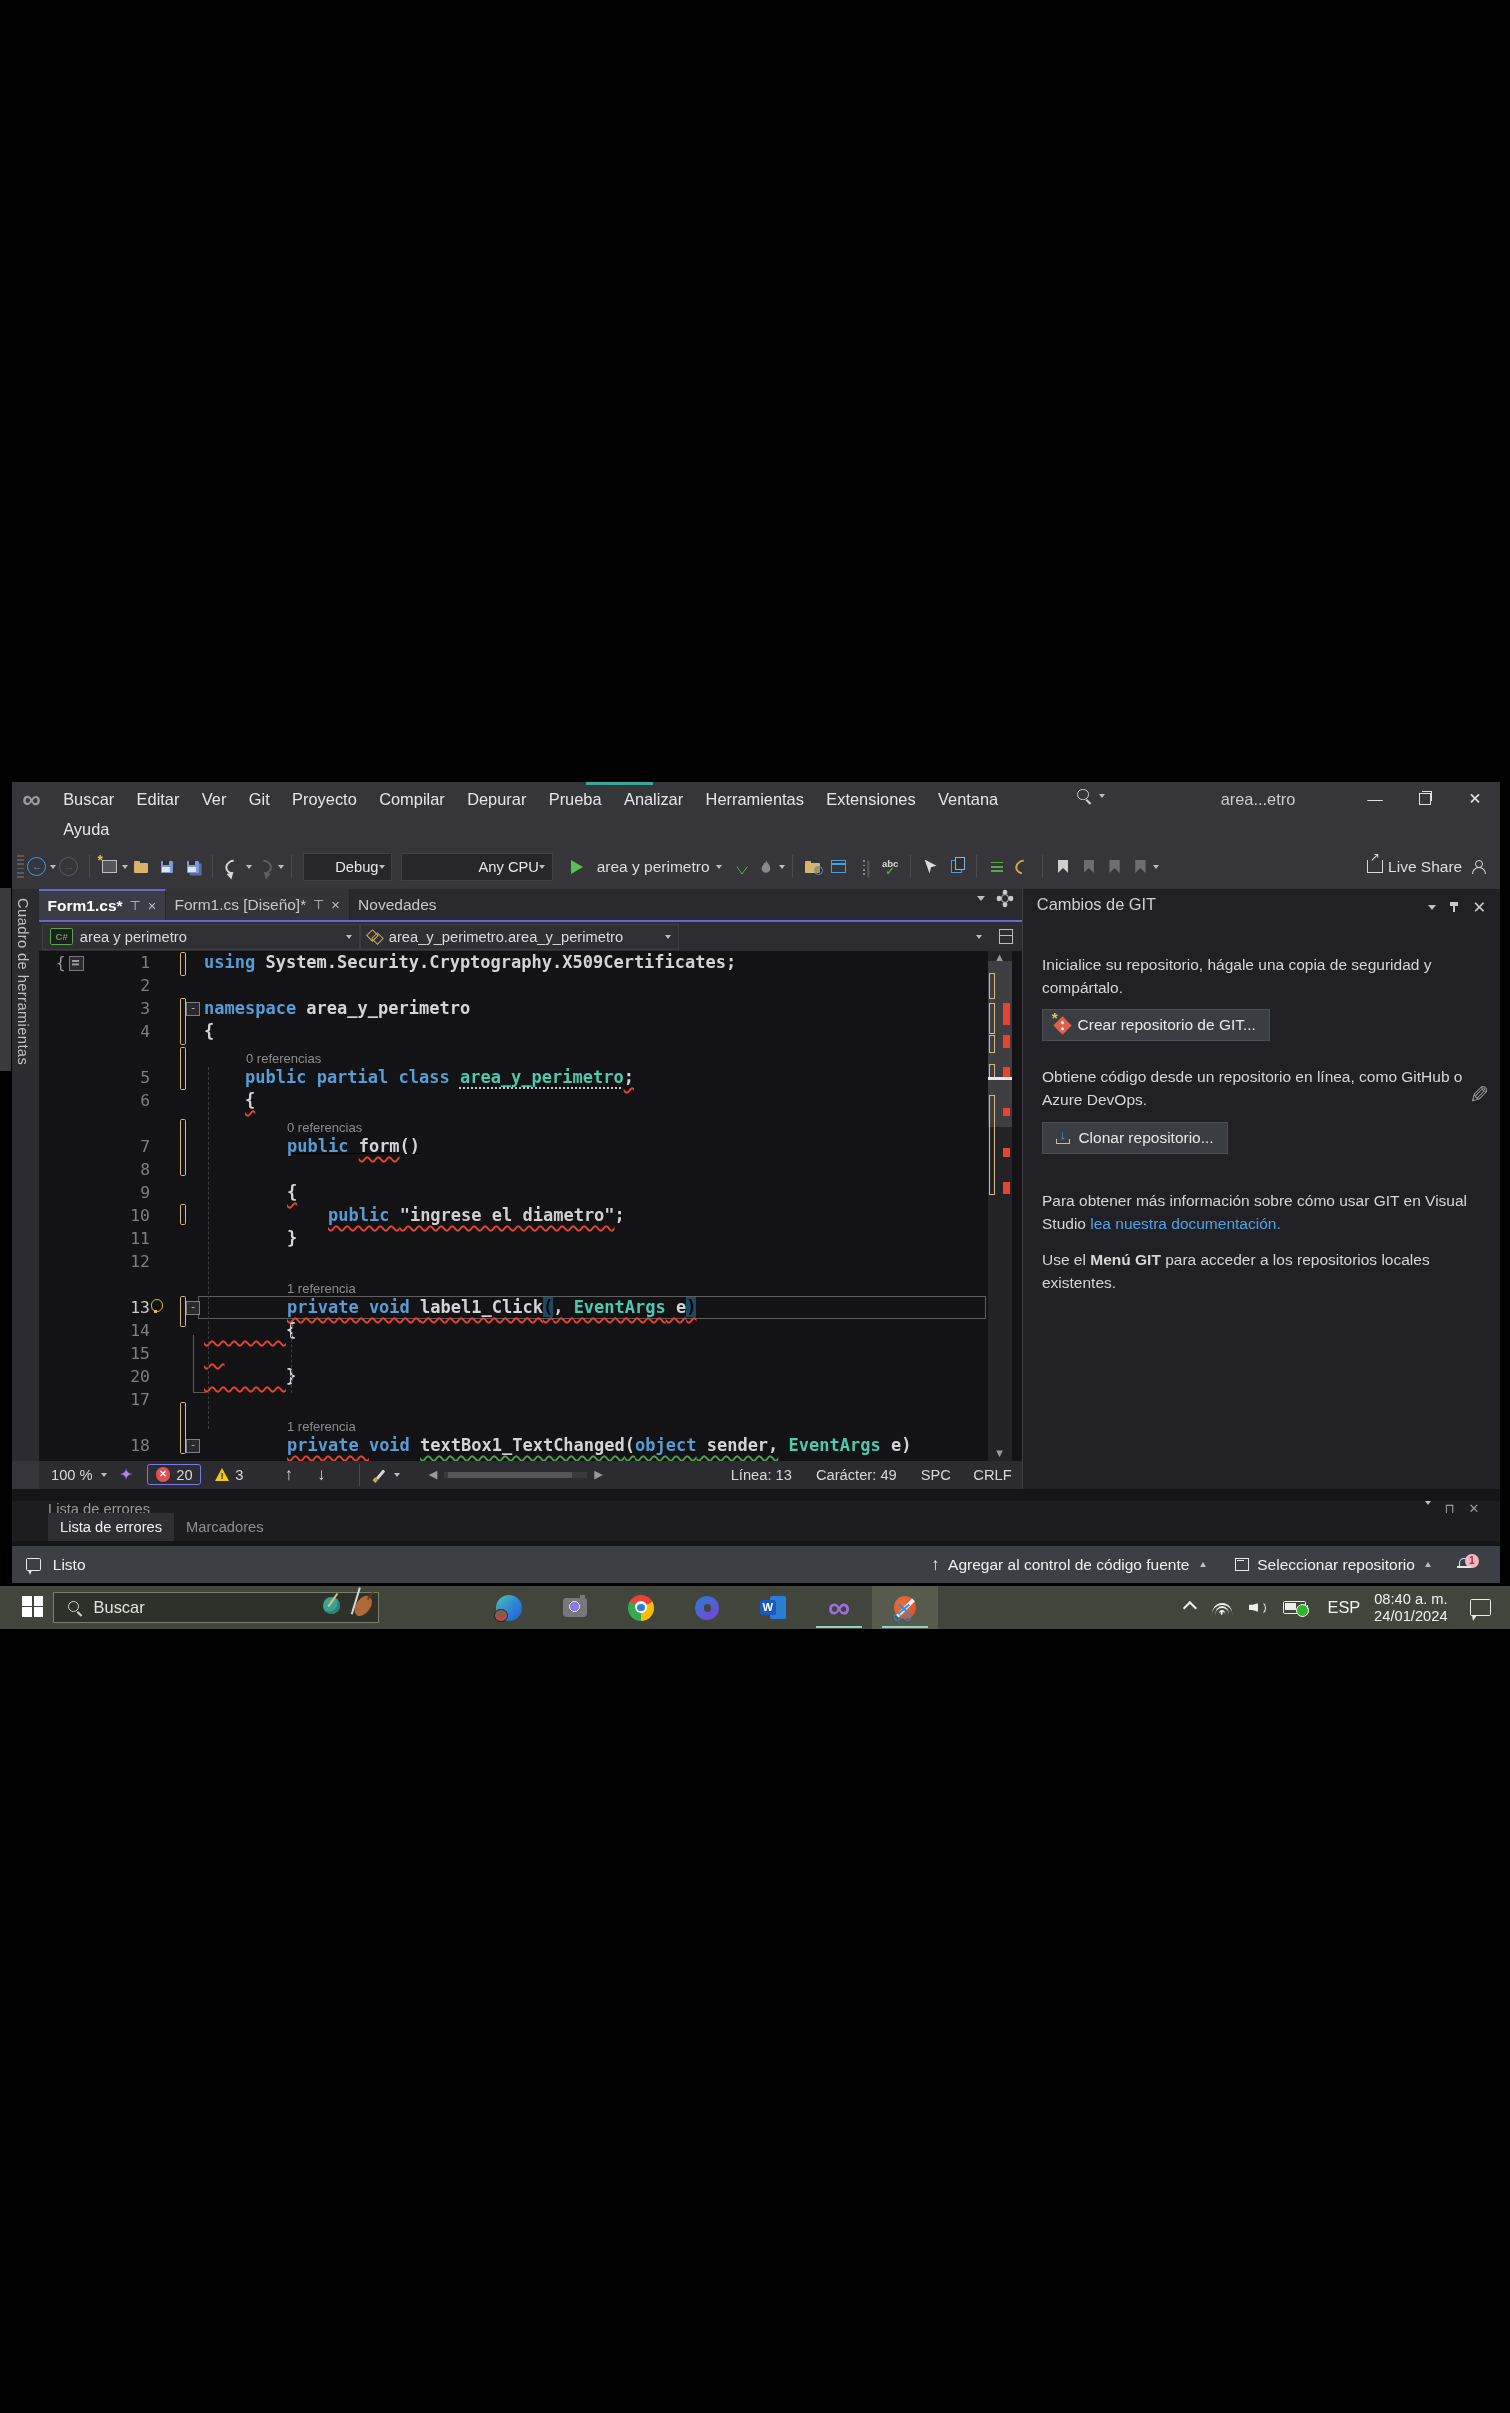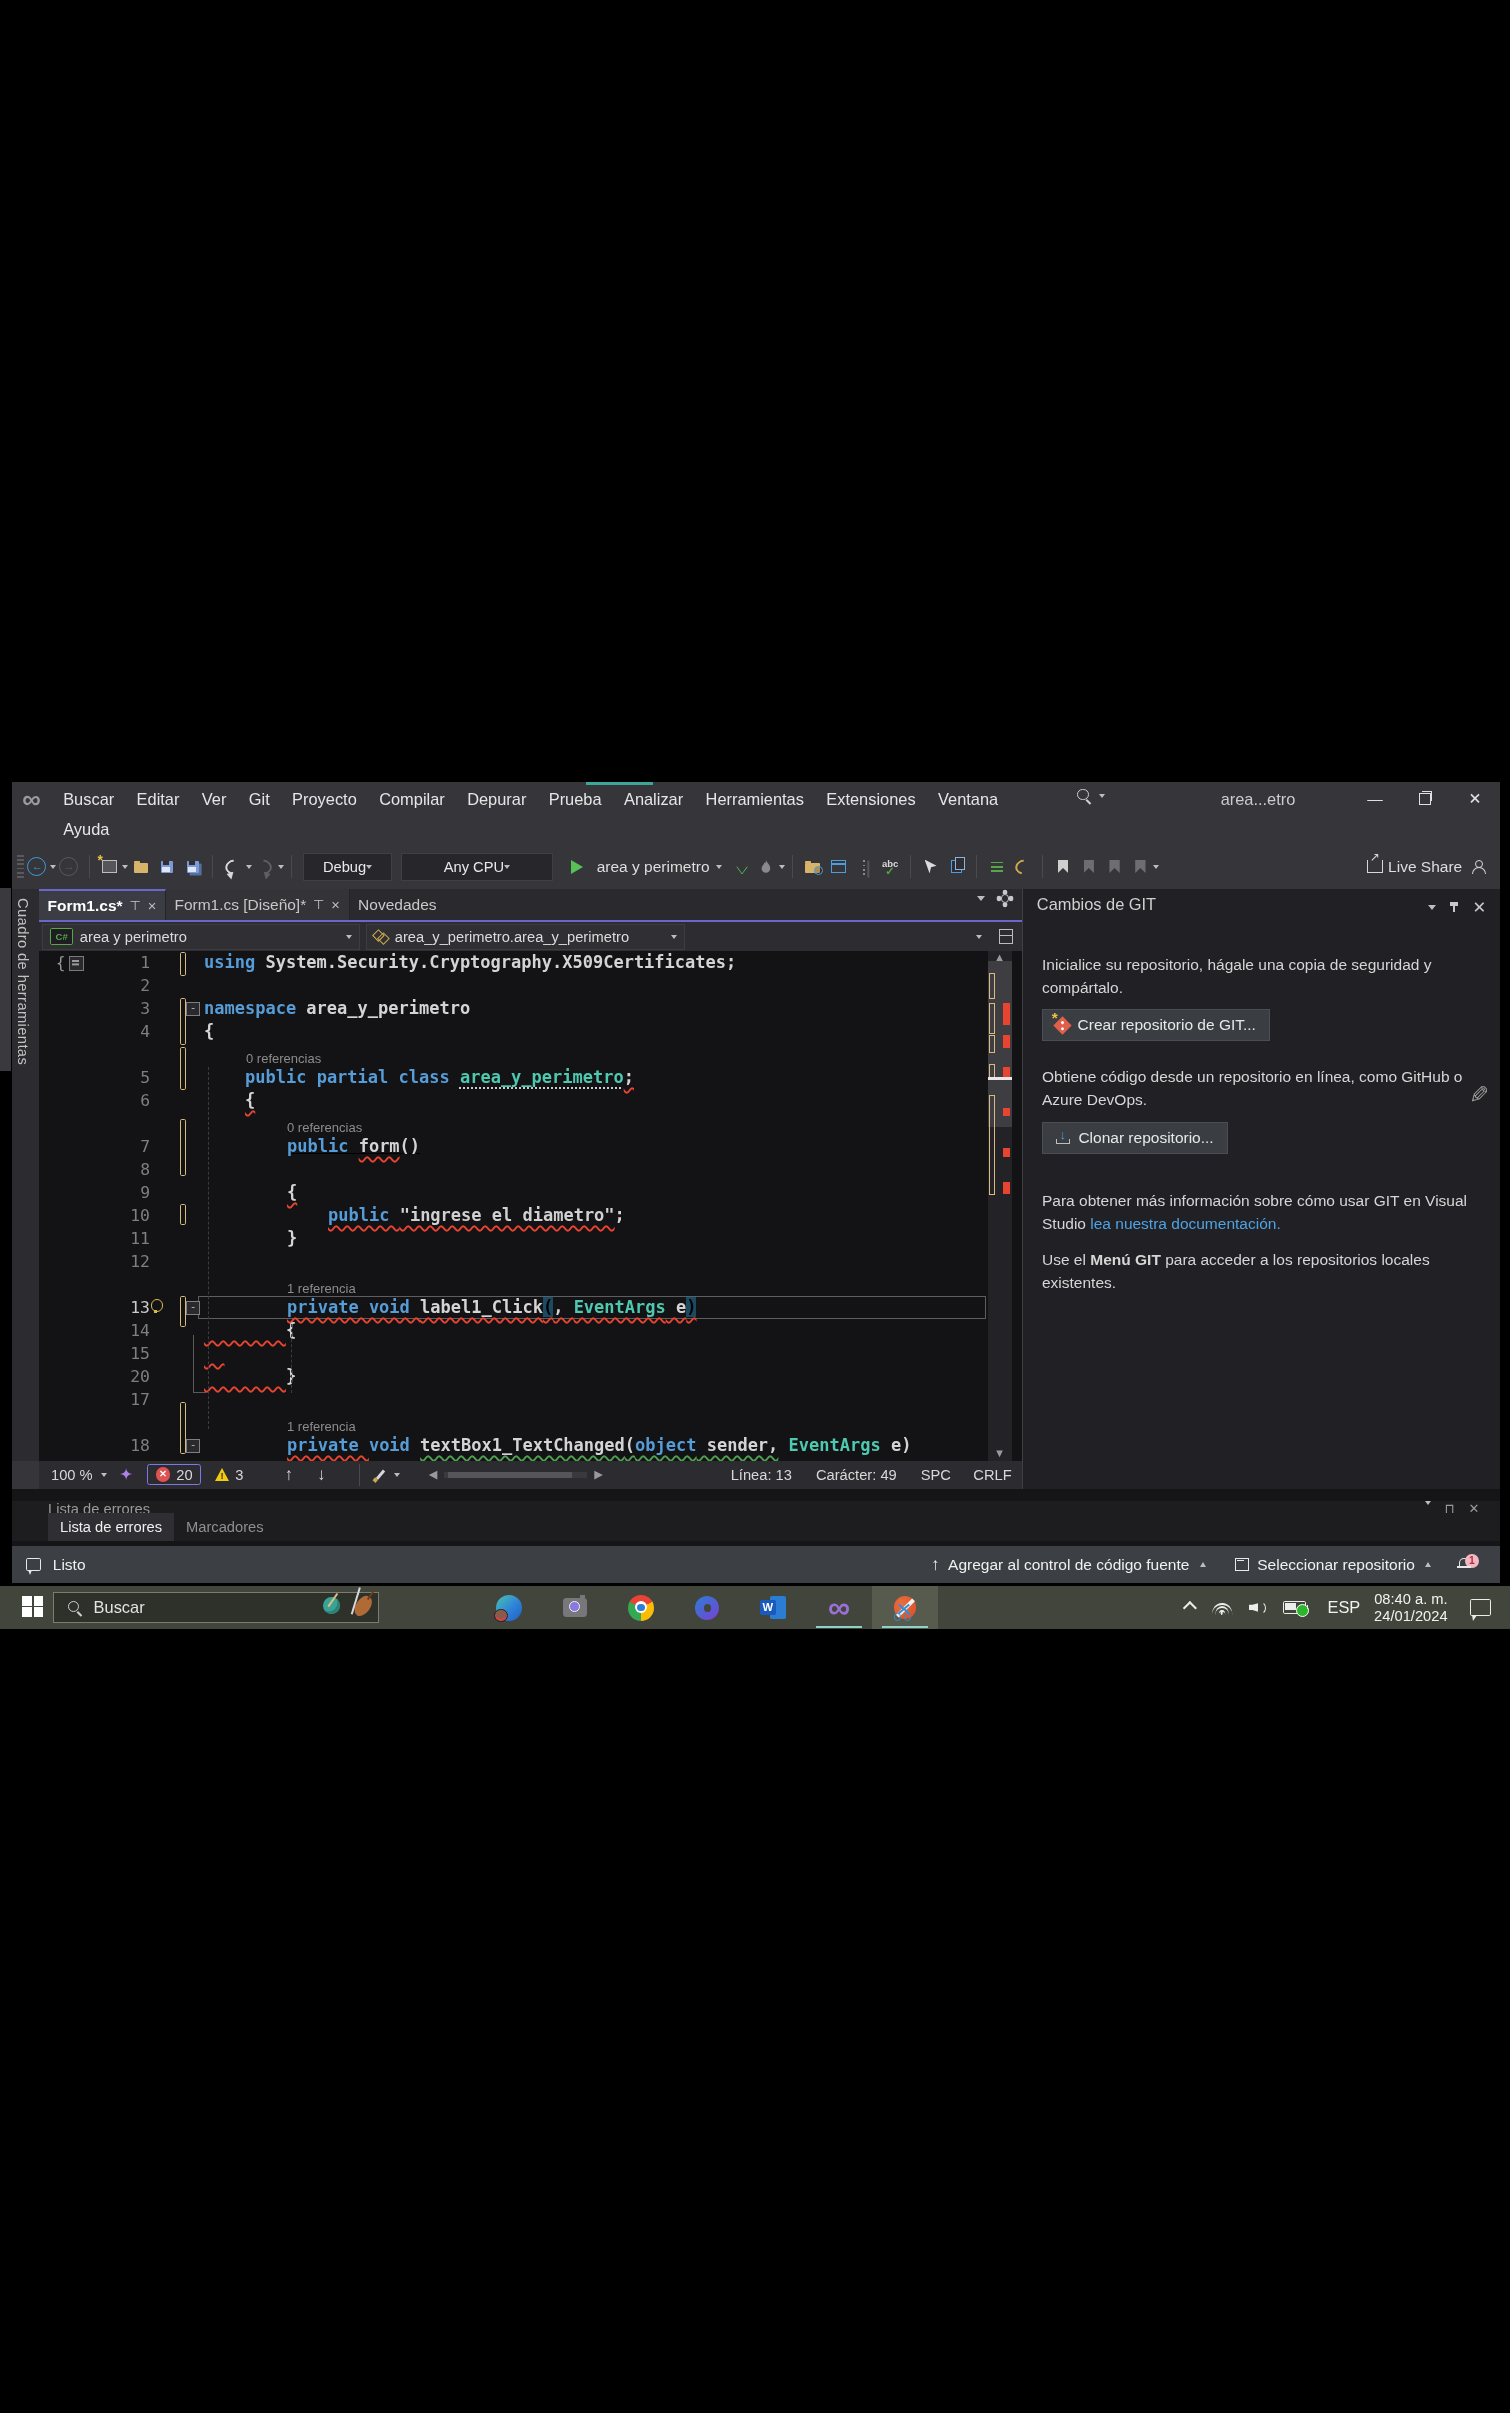--- a/index.html
+++ b/index.html
@@ -41,21 +41,21 @@
   .folder::before{content:"";position:absolute;left:0;top:-2.6px;width:6px;height:2.6px;background:#d8b36a;border-radius:0.9px 0.9px 0 0;}
   .folder.find::after{content:"";position:absolute;right:-2.6px;bottom:-1.7px;width:6.9px;height:6.9px;border:1.7px solid #4a9edd;border-radius:50%;background:rgba(0,0,0,.2);}
   .floppy{width:12px;height:12px;background:#7c9ad8;border-radius:0.9px;position:relative;}
   .floppy::before{content:"";position:absolute;left:2.6px;top:0;width:6px;height:4.3px;background:#2d2d32;}
   .floppy::after{content:"";position:absolute;left:1.7px;bottom:0.9px;width:7.8px;height:4.3px;background:#dfe6f5;}
   .floppy.all{box-shadow:2.6px 2.6px 0 0 #55709c;}
   .undo{width:11.2px;height:9.5px;border:2.2px solid #d8d8d8;border-bottom-color:transparent;border-right-color:transparent;border-radius:50%;transform:rotate(-40deg);position:relative;}
   .undo::after{content:"";position:absolute;left:-5.2px;top:5.2px;border-top:4.3px solid transparent;border-bottom:4.3px solid transparent;border-right:6px solid #d8d8d8;transform:rotate(55deg);}
   .undo.dis{border-color:#5f5f63;border-bottom-color:transparent;border-right-color:transparent;transform:rotate(40deg) scaleX(-1);}
   .undo.dis::after{border-right-color:#5f5f63;}
-  .combo{height:26px;background:#26262b;border:0.9px solid #3f3f45;display:flex;align-items:center;color:#e8e8e8;font-size:14.7px;padding:0 6.9px;justify-content:center;margin:0 4.3px;}
+  .combo{height:26px;background:#26262b;border:0.9px solid #3f3f45;display:flex;align-items:center;color:#e8e8e8;font-size:14.7px;padding:0 6.9px;justify-content:flex-end;margin:0 4.3px;}
   .play{width:0;height:0;border-top:7.8px solid transparent;border-bottom:7.8px solid transparent;border-left:12px solid #57c057;}
   .play.hollow{border-left-color:transparent;width:8.6px;height:8.6px;border:1.7px solid #57c057;border-right:none;border-top:none;transform:rotate(-45deg) skew(-8deg,-8deg);border-radius:1.7px;margin-left:3.4px;}
   .runlabel{color:#dedede;font-size:15.5px;margin:0 6.9px 0 6.9px;white-space:nowrap;}
   .framebox{width:13.8px;height:10.3px;border:1.7px solid #4a9edd;position:relative;}
   .framebox::before{content:"";position:absolute;left:0;top:1.7px;width:100%;height:1.7px;background:#4a9edd;}
   .coldots{width:1.7px;height:17px;background:repeating-linear-gradient(0deg,#8a8a8a 0 1.7px,transparent 1.7px 4.3px);box-shadow:4.3px 2.6px 0 0 #55555a;}
   .abc{font-size:9.5px;color:#d8d8d8;font-weight:bold;position:relative;top:-3.4px;}
   .abc::after{content:"\2713";position:absolute;left:3.4px;top:6.9px;color:#57a64a;font-size:11.2px;}
   .pointer{width:12px;height:13.8px;background:#dcdcdc;clip-path:polygon(0 0,42% 100%,54% 56%,100% 44%);}
   .copydoc{width:8.6px;height:11.2px;border:1.7px solid #4a9edd;position:relative;background:#2d2d32;}
@@ -406,21 +406,21 @@
     <div id="purple-line" class="abs"></div>
 
     <div id="navbar" class="abs">
       <div class="navcombo" style="width:302px;margin-left:3.4px;justify-content:space-between;">
         <span style="display:flex;align-items:center;gap:6.9px;">
             <span class="csbadge">C#</span>
             <span>area y perimetro</span>
           </span>
         <span class="chev sm"></span>
       </div>
-      <div class="navcombo" style="width:303px;margin-left:6px;justify-content:space-between;">
+      <div class="navcombo" style="width:303px;margin-left:0;justify-content:space-between;">
         <span style="display:flex;align-items:center;gap:6.9px;">
             <span class="classdiamond"></span>
             <span>area_y_perimetro.area_y_perimetro</span>
           </span>
         <span class="chev sm"></span>
       </div>
       <span style="flex:1;"></span>
       <span class="chev sm" style="margin-right:17px;"></span>
       <span class="splitbtn" style="margin-right:8.6px;"></span>
     </div>

